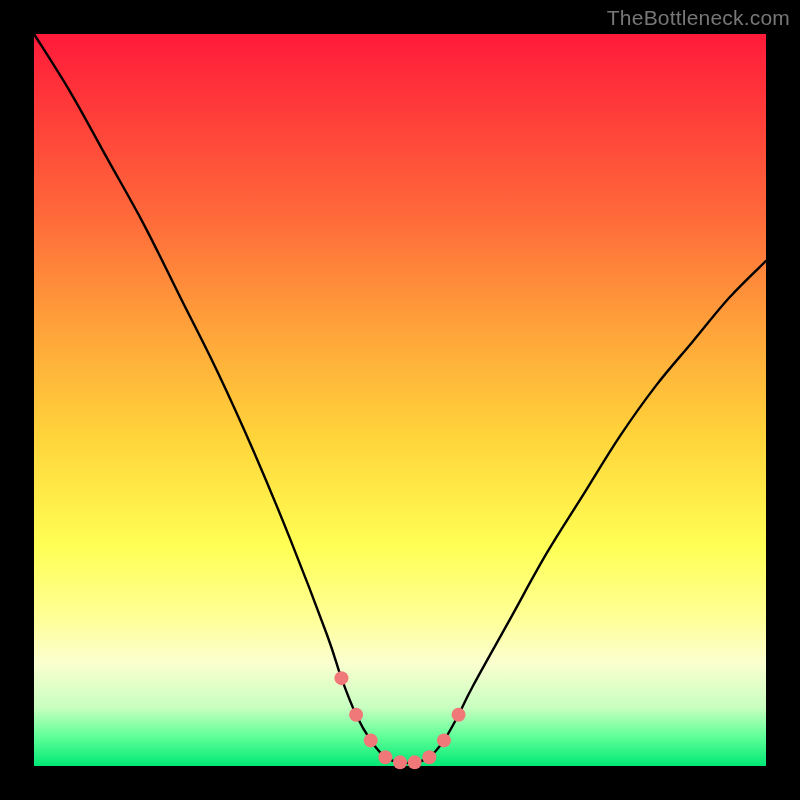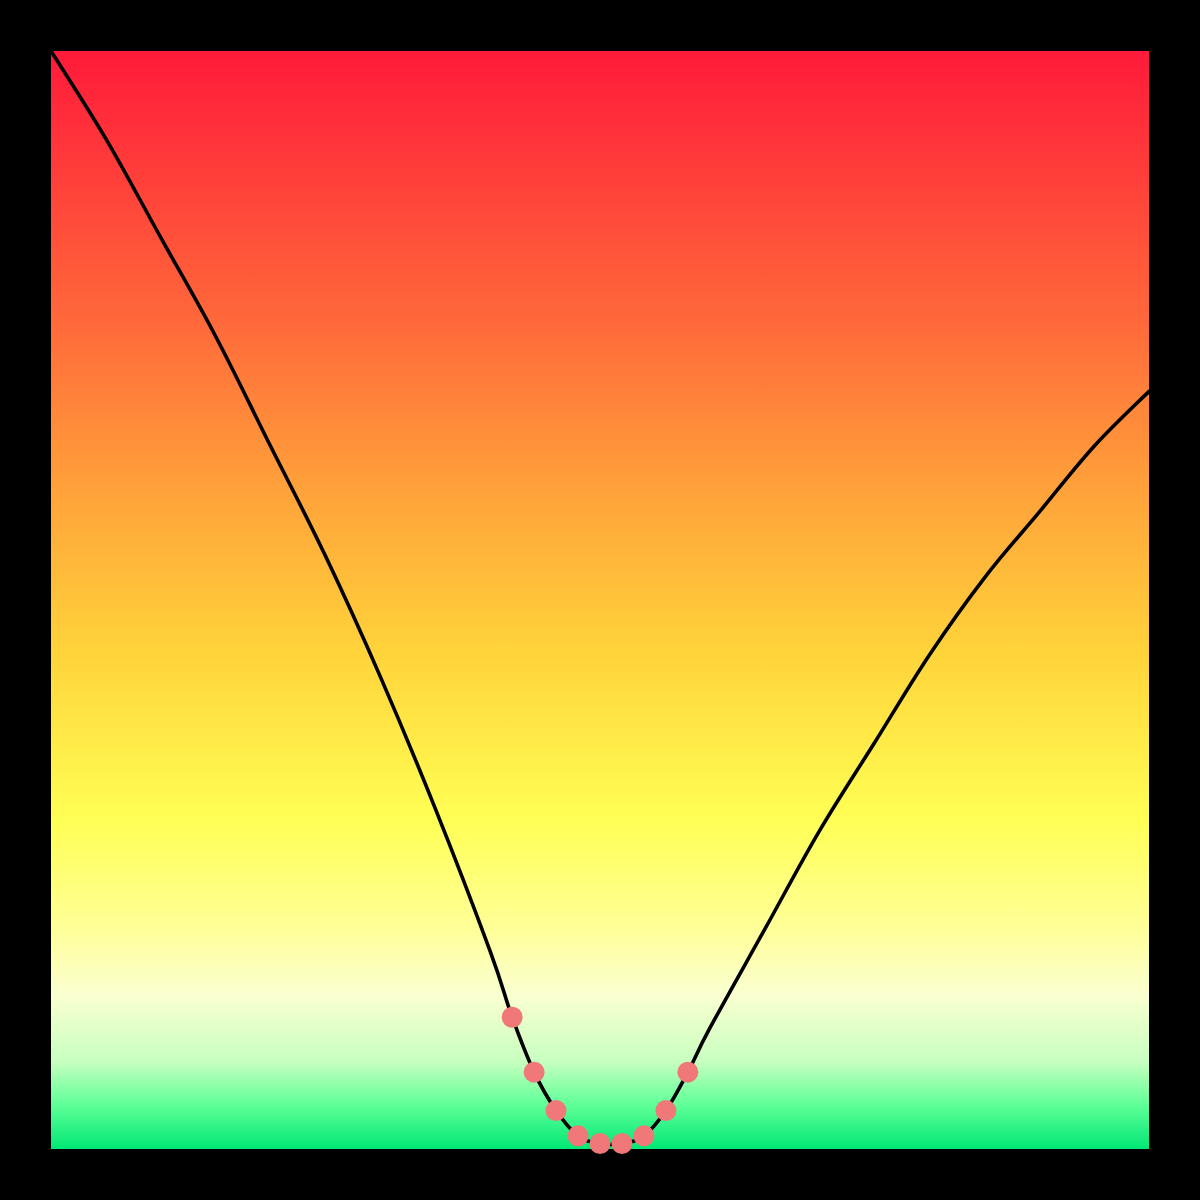--- a/index.html
+++ b/index.html
@@ -69,13 +69,14 @@
           <circle cx="336.72" cy="706.38" r="7" fill="#f07878" stroke="#d85a5a" stroke-width="0"></circle>
           <circle cx="351.36" cy="723.22" r="7" fill="#f07878" stroke="#d85a5a" stroke-width="0"></circle>
           <circle cx="366.00" cy="728.34" r="7" fill="#f07878" stroke="#d85a5a" stroke-width="0"></circle>
           <circle cx="380.64" cy="728.34" r="7" fill="#f07878" stroke="#d85a5a" stroke-width="0"></circle>
           <circle cx="395.28" cy="723.22" r="7" fill="#f07878" stroke="#d85a5a" stroke-width="0"></circle>
           <circle cx="409.92" cy="706.38" r="7" fill="#f07878" stroke="#d85a5a" stroke-width="0"></circle>
           <circle cx="424.56" cy="680.76" r="7" fill="#f07878" stroke="#d85a5a" stroke-width="0"></circle>
         </g>
     </svg>
   </div>
+  <div class="watermark">TheBottleneck.com</div>
 </div>
 
 </body></html>

